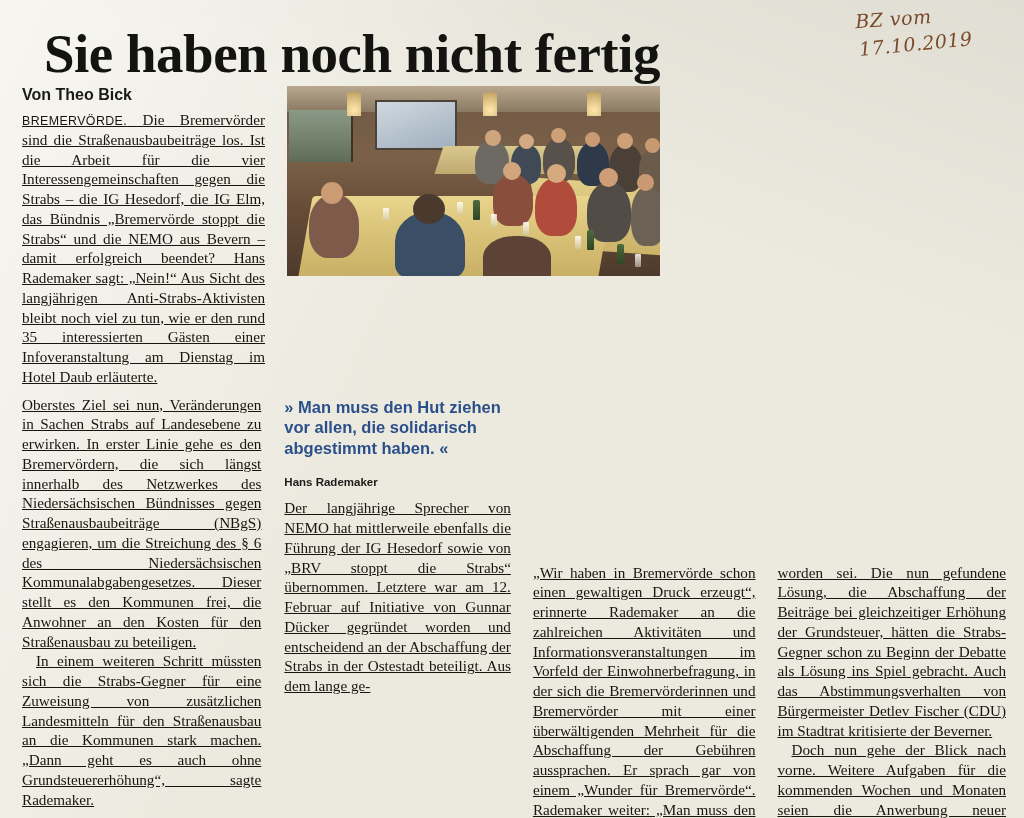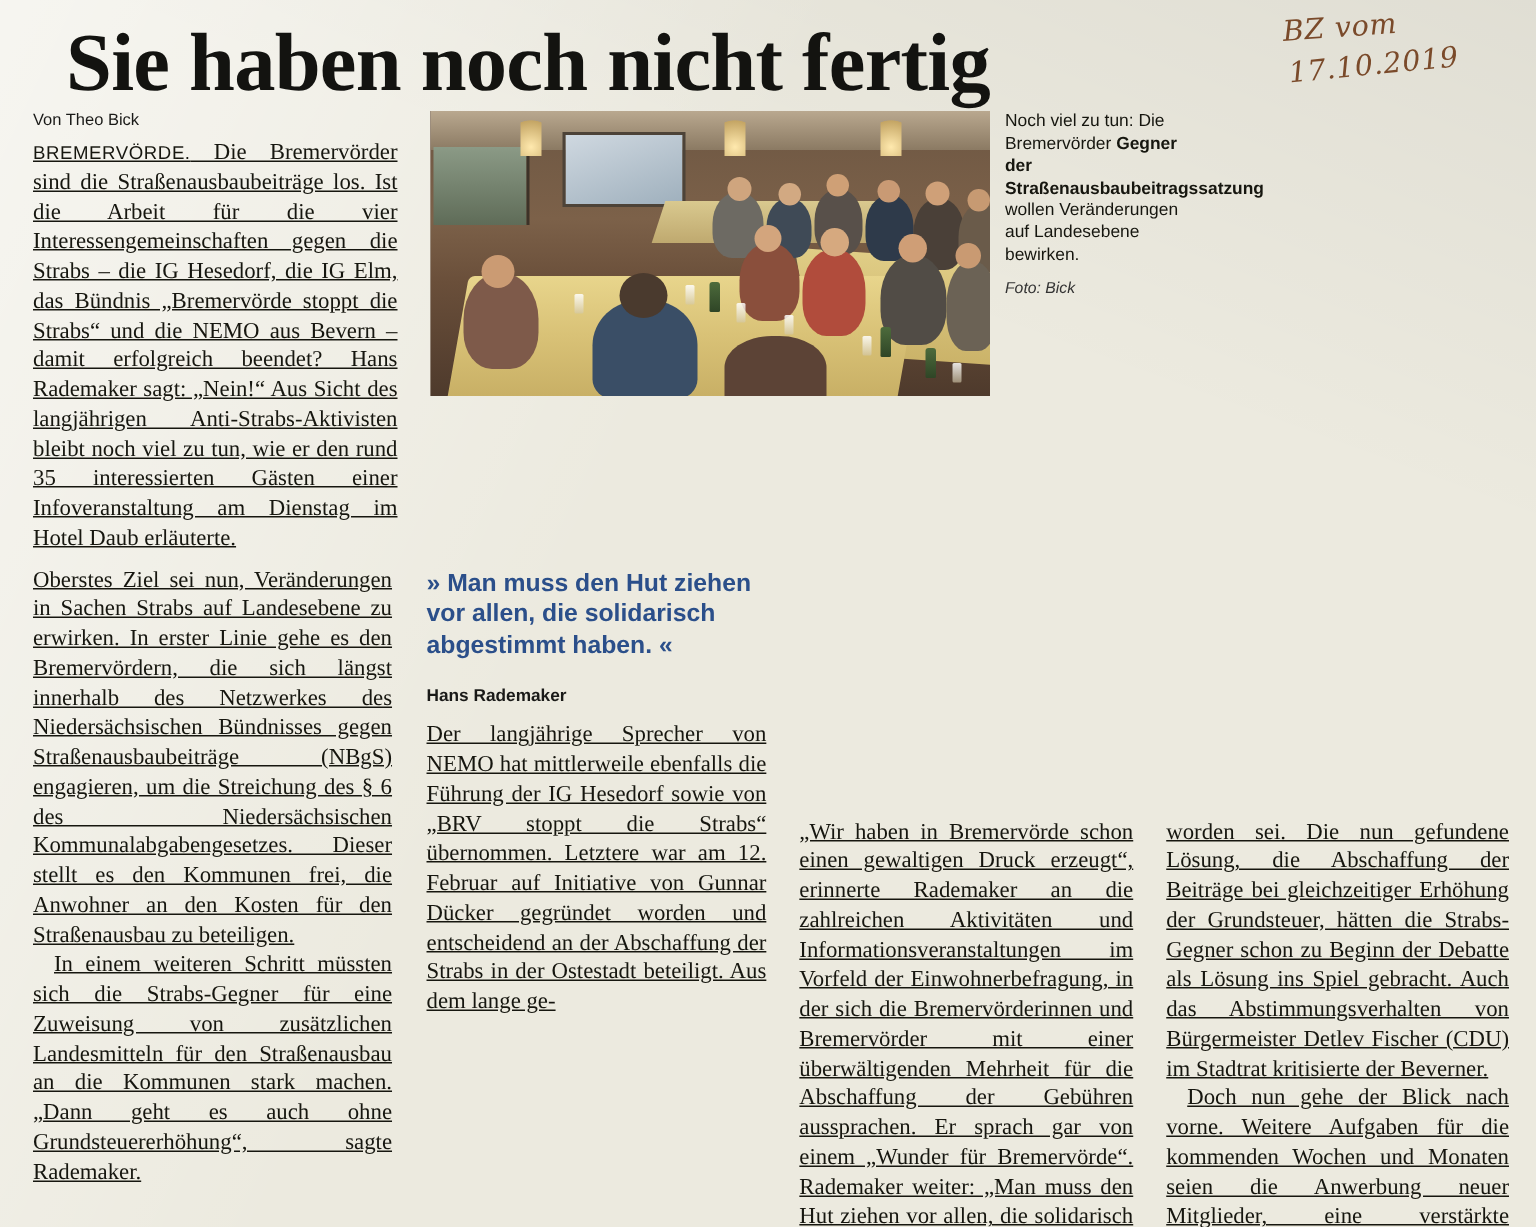--- a/index.html
+++ b/index.html
@@ -42,41 +42,41 @@
   .handwriting div:nth-child(2) {
     margin-left: 2px;
     transform: rotate(-1.5deg);
   }
   h1.headline {
     font-family: "Liberation Serif", serif;
     font-weight: bold;
     font-size: 55px;
     line-height: 1.02;
     letter-spacing: -0.5px;
-    margin: 4px 0 4px 0;
+    margin: 16px 0 4px 0;
     padding-left: 22px;
     color: #131310;
   }
   .subhead {
     font-family: "Liberation Sans", sans-serif;
     font-weight: bold;
     font-size: 17.5px;
     line-height: 1.2;
     margin: 8px 0 12px 0;
     padding-left: 26px;
     color: #1d1d1a;
   }
   .col {
     box-sizing: border-box;
   }
 
   .byline {
     font-family: "Liberation Sans", sans-serif;
-    font-weight: normal;
-    font-size: 11px;
+    font-weight: bold;
+    font-size: 16px;
     margin: 0 0 6px 0;
     color: #1a1a18;
   }
   p.body {
     font-family: "Liberation Serif", serif;
     font-size: 15.2px;
     line-height: 1.30;
     margin: 0;
     text-align: justify;
     hyphens: auto;
@@ -287,24 +287,20 @@
         <div class="glass" style="left:170px; top:116px;"></div>
         <div class="glass" style="left:204px; top:128px;"></div>
         <div class="glass" style="left:236px; top:136px;"></div>
         <div class="glass" style="left:288px; top:150px;"></div>
         <div class="bottle" style="left:186px; top:114px;"></div>
         <div class="bottle" style="left:300px; top:144px;"></div>
         <div class="bottle" style="left:330px; top:158px;"></div>
         <div class="glass" style="left:348px; top:168px;"></div>
       </div>
 
-      <div class="photo-caption">
-        <span>Noch viel zu tun: Die Bremervörder </span><b>Gegner der Straßenausbaubeitragssatzung</b><span> wollen Veränderungen auf Landesebene bewirken.</span>
-        <div class="photo-credit">Foto: Bick</div>
-      </div>
     </div>
   </div>
 
   <div class="lower-cols">
 
     <div class="col col-a">
       <p class="body noindent">Oberstes Ziel sei nun, Veränderungen in Sachen Strabs auf Landesebene zu erwirken. In erster Linie gehe es den Bremervördern, die sich längst innerhalb des Netzwerkes des Niedersächsischen Bündnisses gegen Straßenausbaubeiträge (NBgS) engagieren, um die Streichung des § 6 des Niedersächsischen Kommunalabgabengesetzes. Dieser stellt es den Kommunen frei, die Anwohner an den Kosten für den Straßenausbau zu beteiligen.</p>
       <p class="body">In einem weiteren Schritt müssten sich die Strabs-Gegner für eine Zuweisung von zusätzlichen Landesmitteln für den Straßenausbau an die Kommunen stark machen. „Dann geht es auch ohne Grundsteuererhöhung“, sagte Rademaker.</p>
 
     </div>

